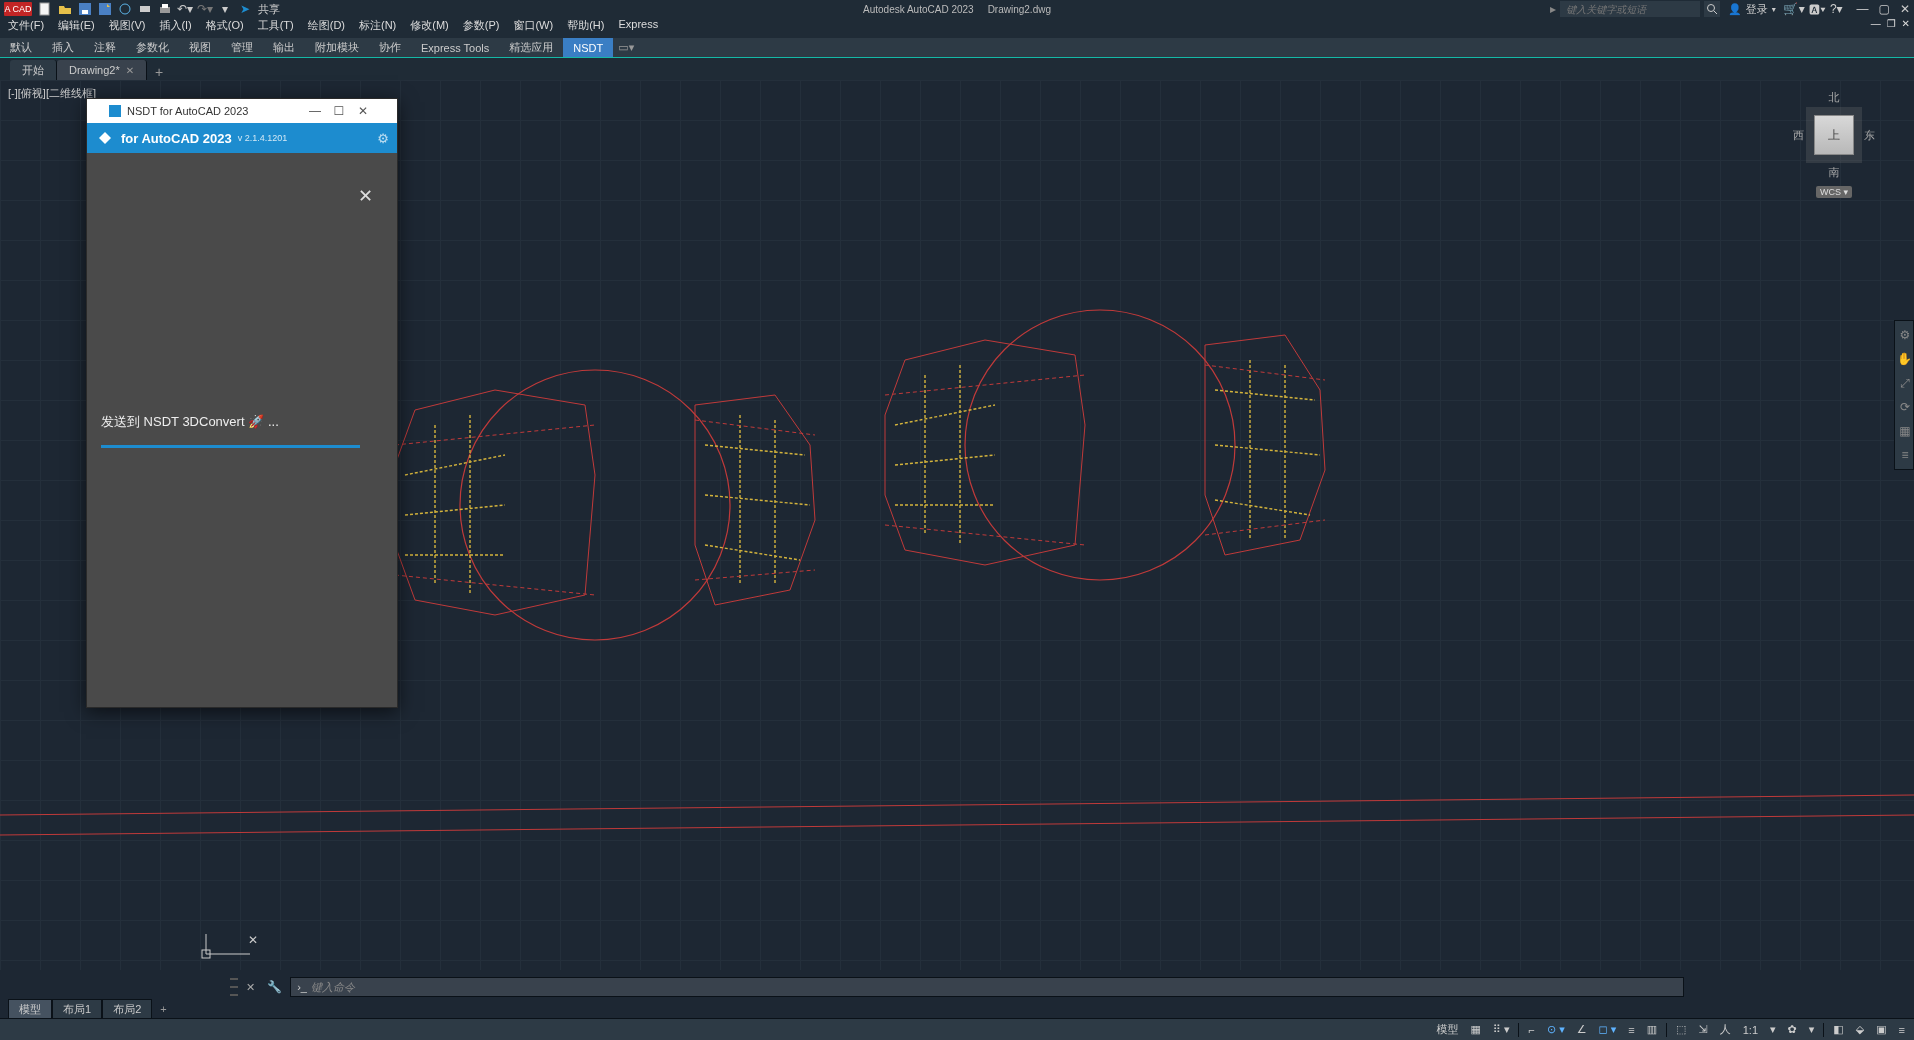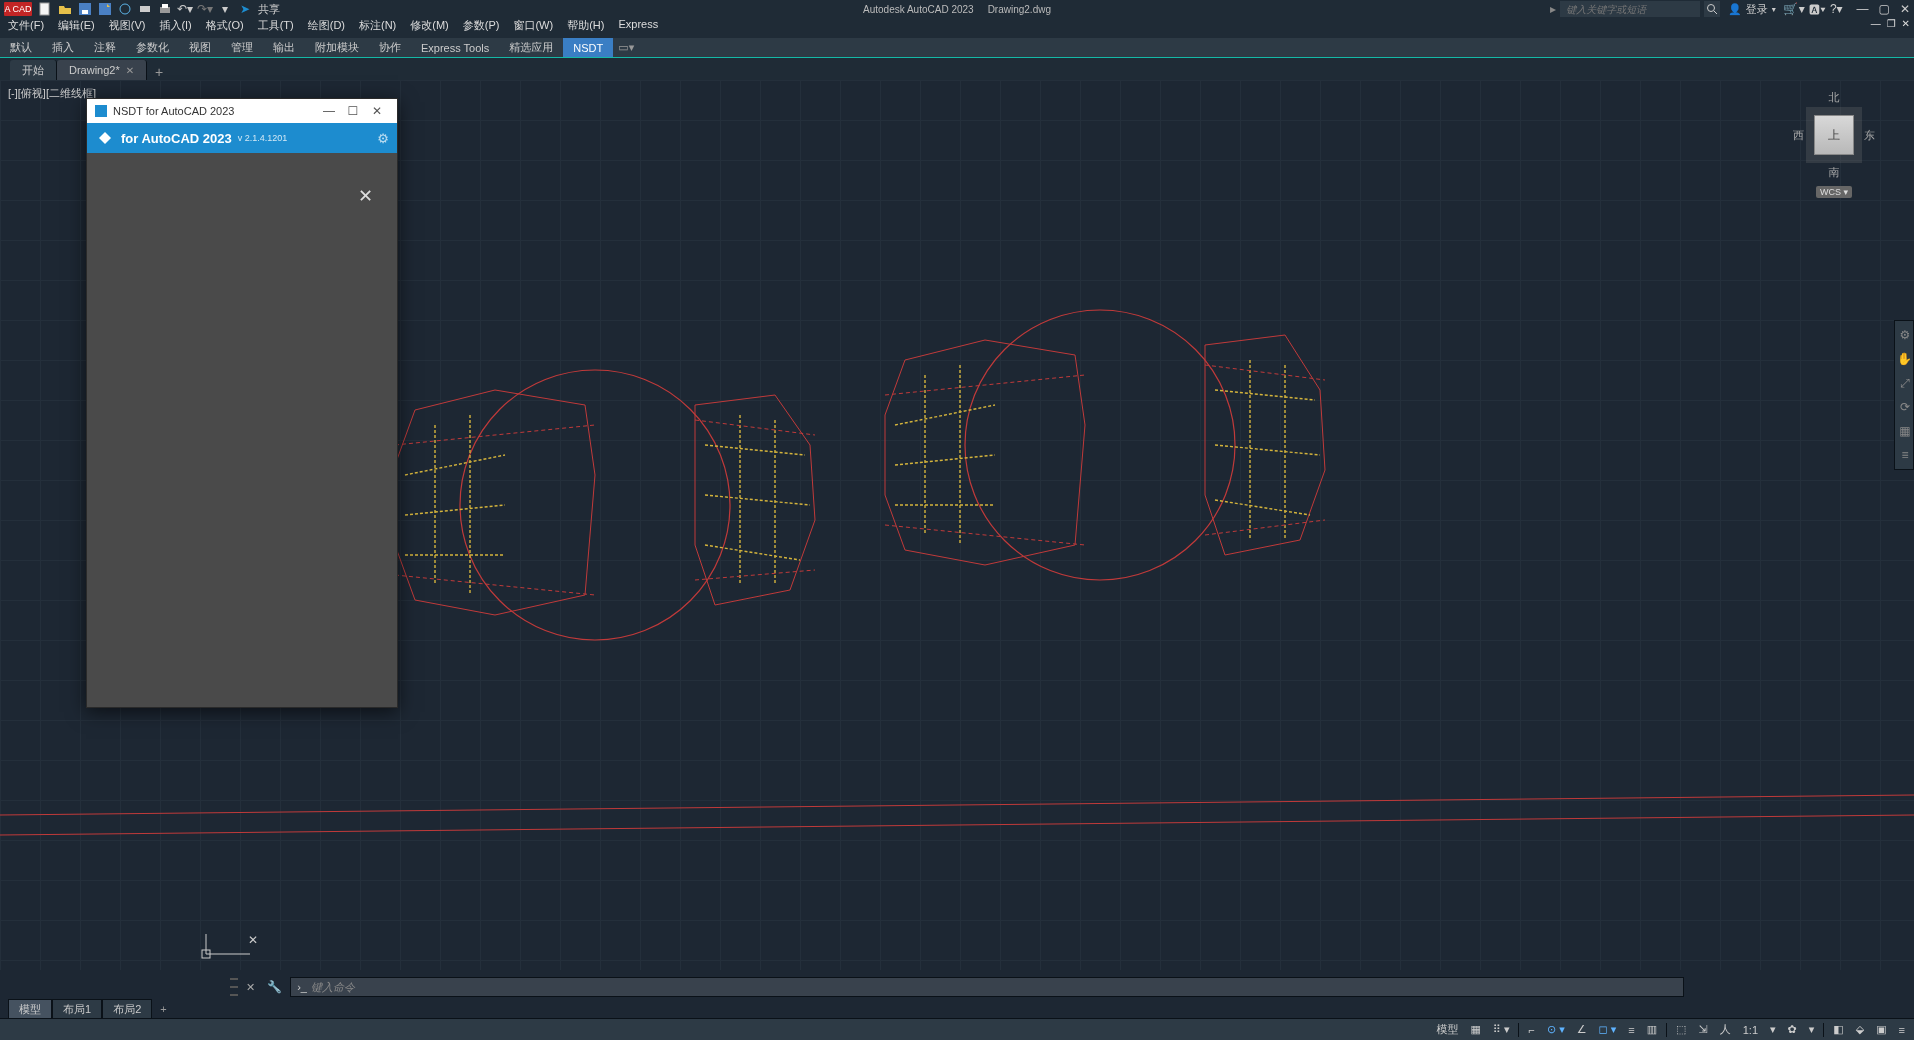--- a/index.html
+++ b/index.html
@@ -51,21 +51,21 @@
 
 
 .navbar { position: absolute; top: 240px; right: 0; width: 20px; background: #2d3a45; border: 1px solid #0a1118; display: flex; flex-direction: column; gap: 8px; padding: 6px 2px; }
 .navbar div { width: 16px; height: 16px; color: #888; font-size: 12px; display:flex; align-items:center; justify-content:center; }
 
 
 .ucs { position: absolute; bottom: 10px; left: 200px; }
 
 
 .plugin { position: absolute; top: 98px; left: 86px; width: 312px; height: 610px; background: #4a4a4a; border: 1px solid #2a2a2a; box-shadow: 0 4px 18px rgba(0,0,0,.6); display:flex; flex-direction:column; }
-.plugin-titlebar { height: 24px; background: #fff; display: flex; align-items: center; padding: 0 8px; font-size: 11px; color: #333; }
+.plugin-titlebar { height: 24px; background: #fff; display: flex; align-items: center; padding: 0 22px; font-size: 11px; color: #333; }
 .plugin-titlebar .picon { width: 12px; height: 12px; background: #1d8ccf; margin-right: 6px; }
 .plugin-titlebar .spacer { flex: 1; }
 .plugin-titlebar .wbtn { width: 24px; text-align: center; color: #555; font-size: 12px; }
 .plugin-header { height: 30px; background: #1d8ccf; display: flex; align-items: center; padding: 0 8px; color: #fff; font-size: 13px; gap: 6px; }
 .plugin-header .ver { font-size: 9px; opacity: .8; }
 .plugin-header .ricon { margin-left: auto; opacity: .7; }
 .plugin-body { flex: 1; position: relative; }
 .plugin-body .closex { position: absolute; top: 32px; right: 24px; color: #ddd; font-size: 18px; }
 .plugin-status { position: absolute; top: 260px; left: 14px; right: 14px; }
 .plugin-status .txt { color: #eee; font-size: 13px; }
@@ -327,20 +327,26 @@
       <svg width="20" height="20">
           <path d="M4 10l6-6 6 6-6 6z" fill="#fff"></path>
         </svg>
     </span>
     <span style="font-weight:600;">for AutoCAD 2023</span>
     <span class="ver">v 2.1.4.1201</span>
     <span class="ricon">⚙</span>
   </div>
   <div class="plugin-body">
     <div class="closex">✕</div>
+    <div class="plugin-status">
+      <div class="txt">发送到 NSDT 3DConvert 🚀 ...</div>
+      <div class="progress">
+          <div class="bar"></div>
+        </div>
+    </div>
   </div>
 </div>
 
 <div class="cmdarea">
   <div class="cmd-handle">
       <span></span>
       <span></span>
       <span></span>
     </div>
   <div class="cmd-x">✕</div>

